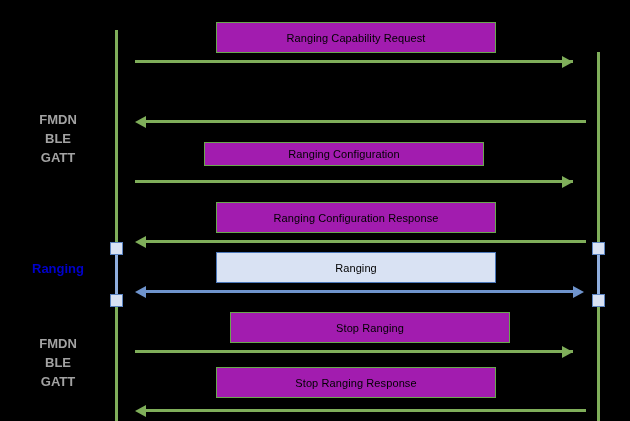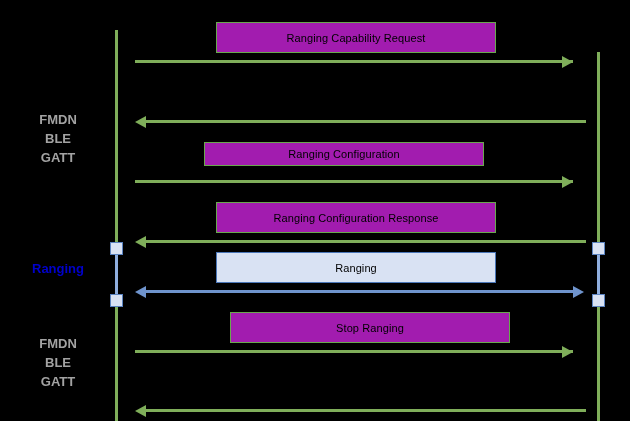--- a/index.html
+++ b/index.html
@@ -81,16 +81,17 @@
 
   <div class="msgbox ranging" style="left:216px;top:252px;width:280px;height:31px;">Ranging</div>
   <div class="arrowline blue" style="left:146px;top:290px;width:427px;"></div>
   <div class="head left blue" style="left:135px;top:285.5px;"></div>
   <div class="head right blue" style="left:573px;top:285.5px;"></div>
 
   <div class="msgbox" style="left:216px;top:312px;width:280px;height:31px;margin-left:14px;">Stop Ranging</div>
   <div class="arrowline" style="left:135px;top:350px;width:438px;"></div>
   <div class="head right" style="left:562px;top:345.5px;"></div>
 
+  <div class="msgbox" style="left:216px;top:367px;width:280px;height:31px;">Stop Ranging Response</div>
   <div class="arrowline" style="left:146px;top:409px;width:440px;"></div>
   <div class="head left" style="left:135px;top:404.5px;"></div>
 
 </div>
 
 </body></html>

